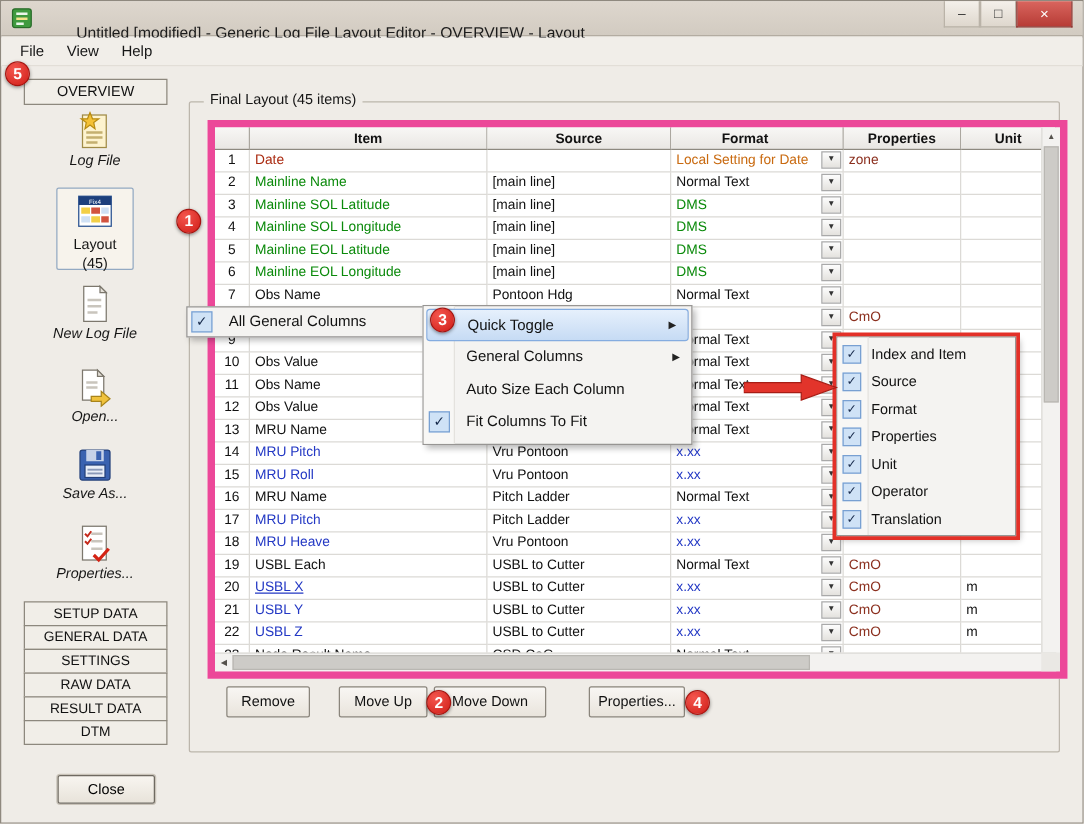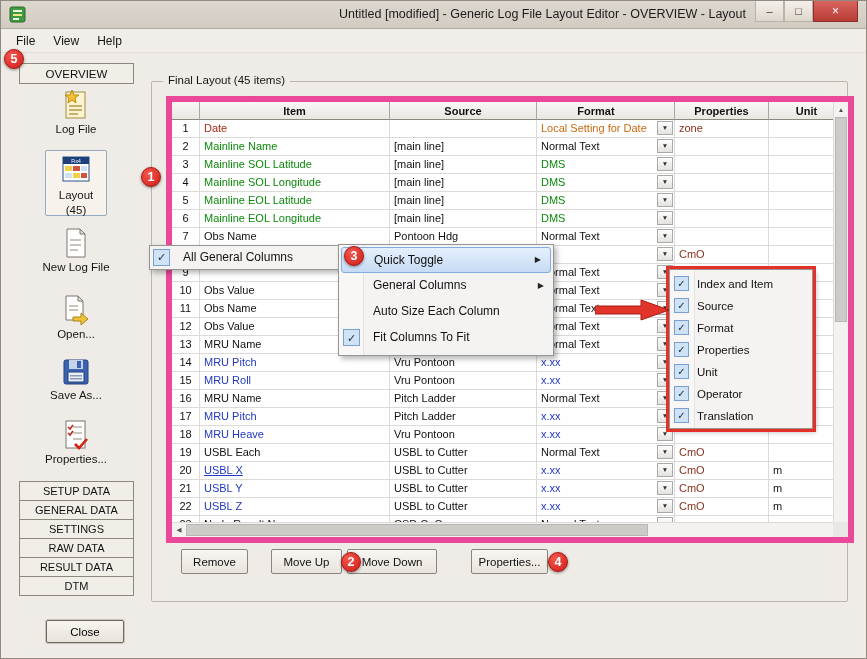--- a/index.html
+++ b/index.html
@@ -3,41 +3,41 @@
 <meta charset="utf-8">
 <style>
   *{margin:0;padding:0;box-sizing:border-box;font-family:"Liberation Sans",sans-serif;}
   html,body{width:867px;height:659px;overflow:hidden;background:#efece7;}
   .window{position:relative;width:867px;height:659px;background:#efece7;border:1px solid #8f897f;}
 
   
   .titlebar{position:absolute;left:0;top:0;right:0;height:28px;
     background:linear-gradient(#ded7ce,#d2cbc1);border-bottom:1px solid #b3aca1;}
   .app-icon{position:absolute;left:8px;top:5px;width:17px;height:17px;}
-  .title{position:absolute;left:60px;right:120px;top:6px;text-align:right;font-size:12.5px;color:#1c1c1c;
+  .title{position:absolute;left:60px;right:120px;top:18px;text-align:left;font-size:12.5px;color:#1c1c1c;
     white-space:nowrap;overflow:hidden;}
   .winbtn{position:absolute;top:0;height:21px;display:flex;align-items:center;justify-content:center;
     font-size:11px;color:#333;border:1px solid #bab3a8;border-top:none;
     background:linear-gradient(#f4f0ea,#ded7cd);}
   .winbtn.min{right:82px;width:29px;}
   .winbtn.max{right:53px;width:29px;}
   .winbtn.cls{right:8px;width:45px;background:linear-gradient(#d9655e,#b73c36);
     border-color:#8e2f2b;color:#fff;font-size:12px;}
 
   
   .menubar{position:absolute;top:29px;left:0;right:0;height:23px;background:#f1eee9;
     border-bottom:1px solid #e2ded7;display:flex;padding-left:6px;}
   .menu-item{padding:4px 9px;font-size:12px;color:#161616;}
 
   
   .btn-flat{border:1px solid #8d887e;background:#f1eee8;color:#111;
     display:flex;align-items:center;justify-content:center;}
   .overview-btn{position:absolute;left:18px;top:62px;width:115px;height:21px;font-size:11.5px;}
   .tool{position:absolute;left:38px;width:74px;text-align:center;}
-  .tool .lbl{font-size:11.5px;color:#161616;margin-top:2px;}
+  .tool .lbl{font-size:11.5px;color:#161616;margin-top:2px;font-style:italic;}
   .tool svg{display:block;margin:0 auto;}
   .t-log{top:88px;} .t-new{top:226px;} .t-open{top:293px;} .t-save{top:356px;} .t-prop{top:418px;}
   .layout-sel{position:absolute;left:44px;top:149px;width:62px;height:66px;border:1px solid #93a9c2;
     background:#f7f3ec;border-radius:2px;text-align:center;padding-top:4px;}
   .layout-sel .lbl{font-size:11.5px;color:#161616;line-height:13px;margin-top:2px;}
   .data-btns{position:absolute;left:18px;top:481px;width:115px;}
   .dbtn{width:115px;height:20px;border:1px solid #8d887e;background:#f1eee8;font-size:11px;color:#111;
     display:flex;align-items:center;justify-content:center;margin-top:-1px;}
   .close-btn{position:absolute;left:45px;top:619px;width:78px;height:23px;font-size:11.5px;
     border:1px solid #6f6a61;background:linear-gradient(#f8f5f0,#e8e3da);border-radius:2px;

